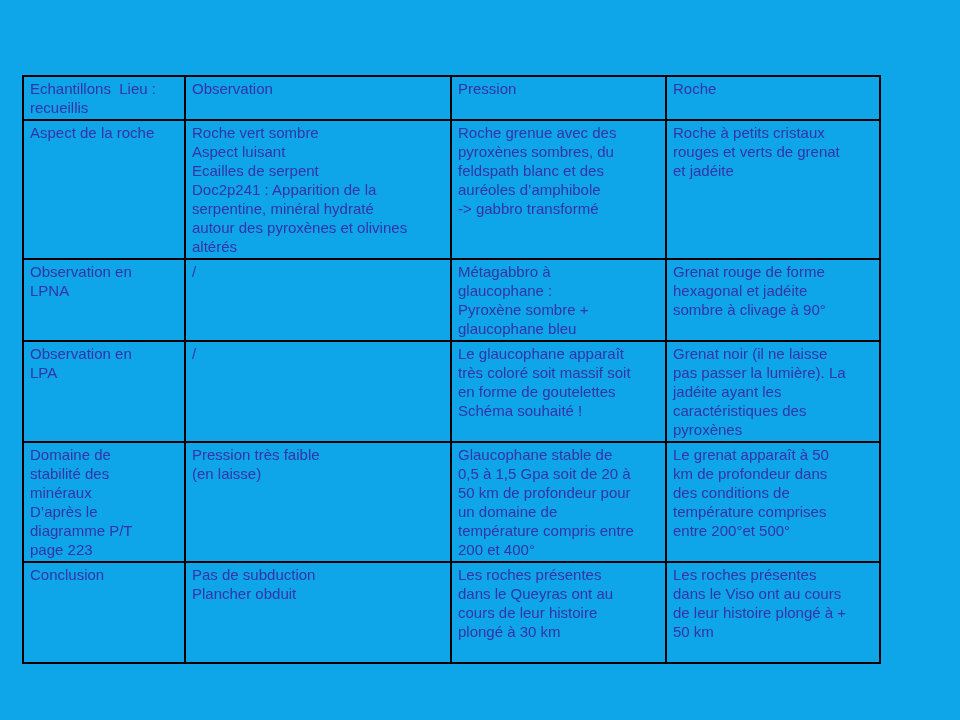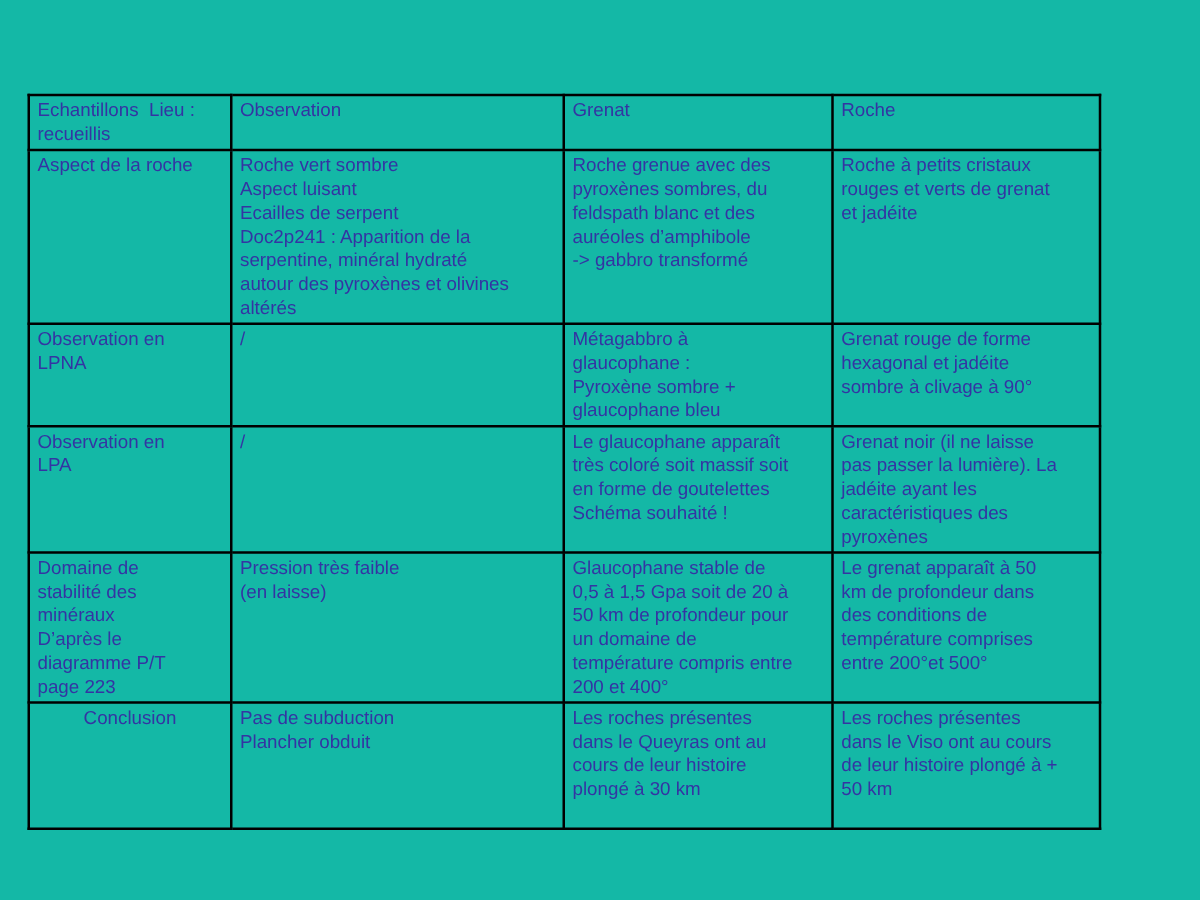--- a/index.html
+++ b/index.html
@@ -5,21 +5,21 @@
   html,body{margin:0;padding:0;}
   body{
     width:960px;height:720px;
     background:#ffffff;
     font-family:"Liberation Sans", sans-serif;
     overflow:hidden;
   }
   .slide{
     position:relative;
     width:960px;height:720px;
-    background:#14b8a6;
+    background:#0ea5e9;
   }
   table.rock{
     position:absolute;
     left:22px;top:75px;
     width:857px;
     border-collapse:collapse;
     table-layout:fixed;
   }
   table.rock td{
     border:2px solid #000000;
@@ -32,40 +32,40 @@
     overflow:hidden;
   }
   tr.r0{height:43px}
   tr.r1{height:22px}
   tr.r2{height:133px}
   tr.r3{height:78px}
   tr.r4{height:96px}
   tr.r5{height:117px}
   tr.r6{height:101px}
   td.slash{padding-left:55px;}
-  td.center{text-align:center;}
+  td.center{text-align:left;}
   span.u{}
 </style>
 </head>
 <body>
 
 <div class="slide">
   <table class="rock">
     <colgroup>
       <col style="width:162px">
         <col style="width:266px">
         <col style="width:215px">
         <col style="width:214px">
     </colgroup>
     <tbody>
       <tr class="r0">
         <td>Echantillons  Lieu :
 recueillis</td>
         <td>Observation</td>
-        <td>Grenat</td>
+        <td>Pression</td>
         <td>Roche</td>
       </tr>
       <tr class="r2">
         <td>Aspect de la roche</td>
         <td><span>Roche vert sombre
 Aspect luisant
 Ecailles de serpent
 </span><span class="u">Doc2p241 </span><span>: Apparition de la
 serpentine, minéral hydraté
 autour des pyroxènes et olivines

